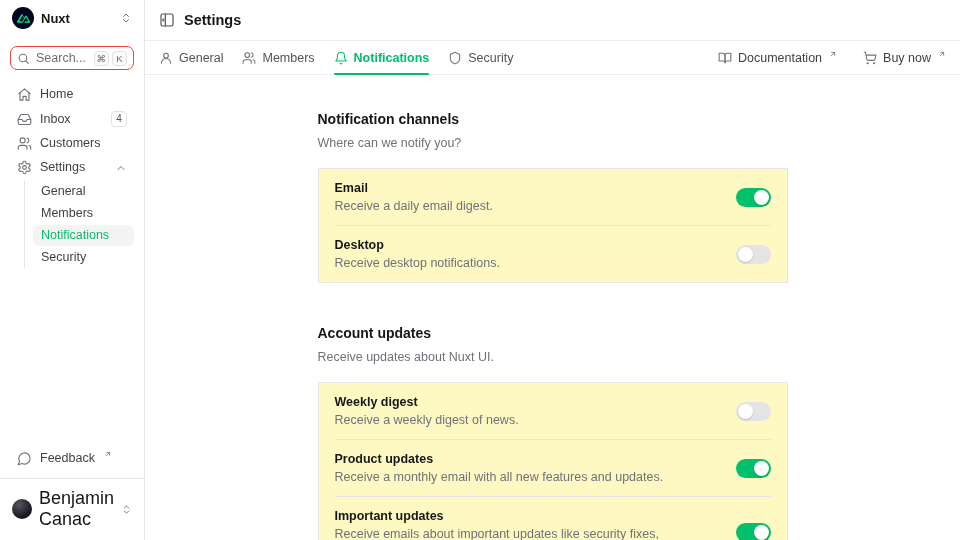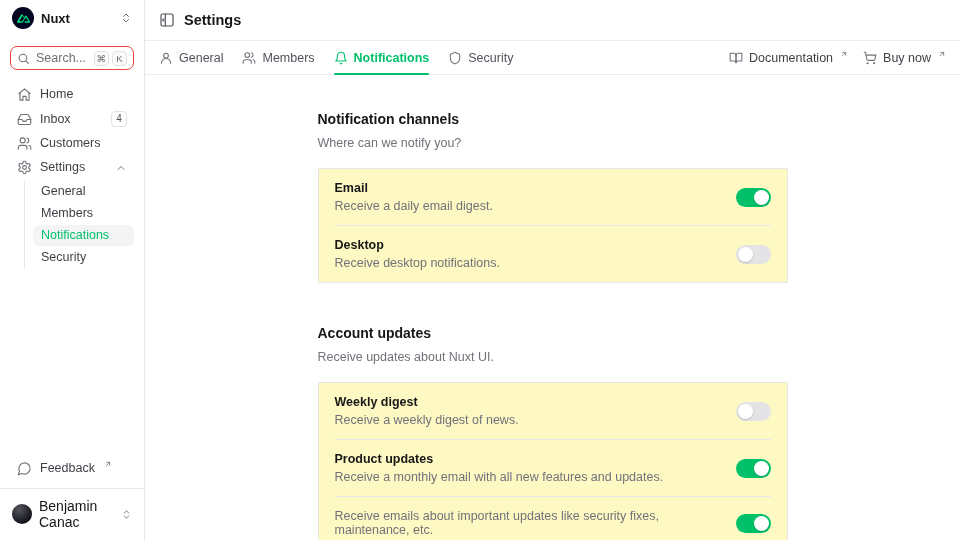--- a/index.html
+++ b/index.html
@@ -35,40 +35,40 @@
     border-left:1px solid #e5e5e7; padding-left:8px; margin-top:1px; }
   .subnav .nav-item { padding:3px 8px; }
   .subnav .nav-item.active { background:#f4f4f5; color:#00c16a; }
 
   .sb-spacer { flex:1; }
   .sb-foot { display:flex; flex-direction:row; gap:1px; }
   .sb-divider { border-top:1px solid #e7e7e9; margin:8px -10px 0; }
   .user-row { display:flex; align-items:center; gap:7px; padding:9px 2px 2px; cursor:pointer; }
   .avatar { width:20px; height:20px; border-radius:50%; flex:none;
     background:radial-gradient(circle at 35% 28%, #55555f, #14141b 70%); }
-  .user-name { font-size:14px; font-weight:500; }
+  .user-name { font-size:18px; font-weight:500; }
   .ext-sup { color:#71717a; align-self:flex-start; margin:-1px 0 0 1px; }
 
   
   .main { flex:1; display:flex; flex-direction:column; min-width:0; }
   .hdr { height:41px; min-height:41px; display:flex; align-items:center; gap:9px;
     padding:0 14px; border-bottom:1px solid #ededf0; }
   .hdr-title { font-size:14.5px; font-weight:700; }
   .collapse-btn { color:#52525b; cursor:pointer; display:flex; }
 
   .tabbar { height:34px; min-height:34px; display:flex; align-items:center;
     padding:0 14px; border-bottom:1px solid #ededf0; gap:19px; }
   .tab { position:relative; height:100%; display:flex; align-items:center; gap:6px;
     font-size:12.5px; color:#52525b; cursor:pointer; }
   .tab .ic { color:#71717a; }
   .tab.active { color:#00c16a; font-weight:600; }
   .tab.active .ic { color:#00c16a; }
   .tab.active::after { content:""; position:absolute; left:0; right:0; bottom:-1px;
     height:2px; background:#00c16a; border-radius:1px; }
-  .tab-actions { margin-left:auto; display:flex; gap:15px;text-align:right; }
+  .tab-actions { margin-left:auto; display:flex; gap:26px;text-align:right; }
   .action { display:flex; align-items:center; gap:6px; font-size:12.5px; color:#3f3f46; cursor:pointer; }
   .action .ic { color:#71717a; }
 
   .content { flex:1; overflow:auto; }
   .container { width:470px; margin:0 auto; padding:36px 0 24px; }
   .section + .section { margin-top:42px; }
   .sec-title { font-size:14px; font-weight:700; margin-bottom:9px; }
   .sec-desc { font-size:12.5px; color:#71717a; margin-bottom:18px; }
   .card { background:#fef9c3; border:1px solid #e7e7e9; border-radius:0; }
   .row { display:flex; align-items:center; justify-content:space-between; gap:14px; padding:12px 16px; }
@@ -340,20 +340,21 @@
             <div class="row">
               <div class="row-text">
                 <div class="row-label">Product updates</div>
                 <div class="row-desc">Receive a monthly email with all new features and updates.</div>
               </div>
               <div class="toggle on"></div>
             </div>
             <div class="hr"></div>
             <div class="row">
               <div class="row-text">
+                <div class="row-label">Important updates</div>
                 <div class="row-desc">Receive emails about important updates like security fixes, maintenance, etc.</div>
               </div>
               <div class="toggle on"></div>
             </div>
           </div>
         </section>
 
       </div>
     </div>
   </main>

